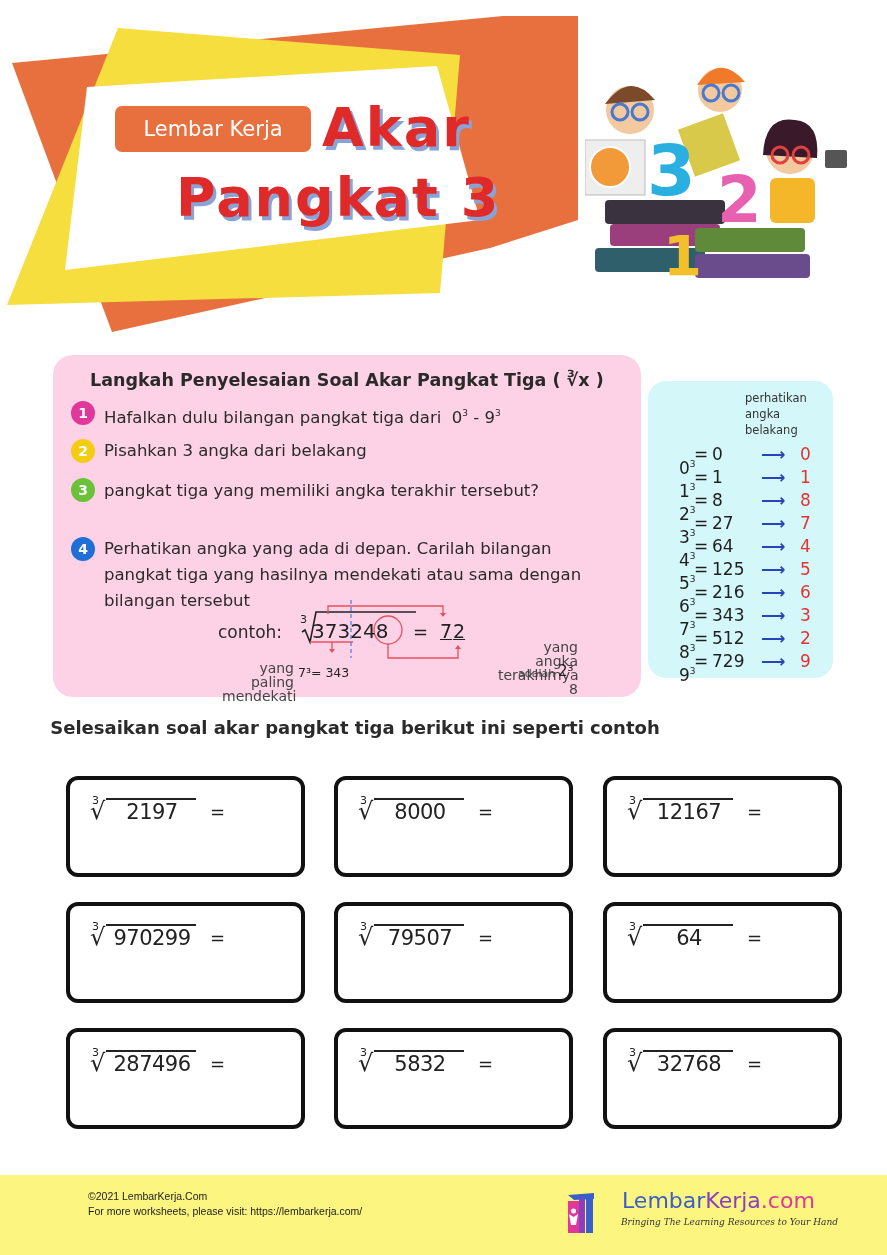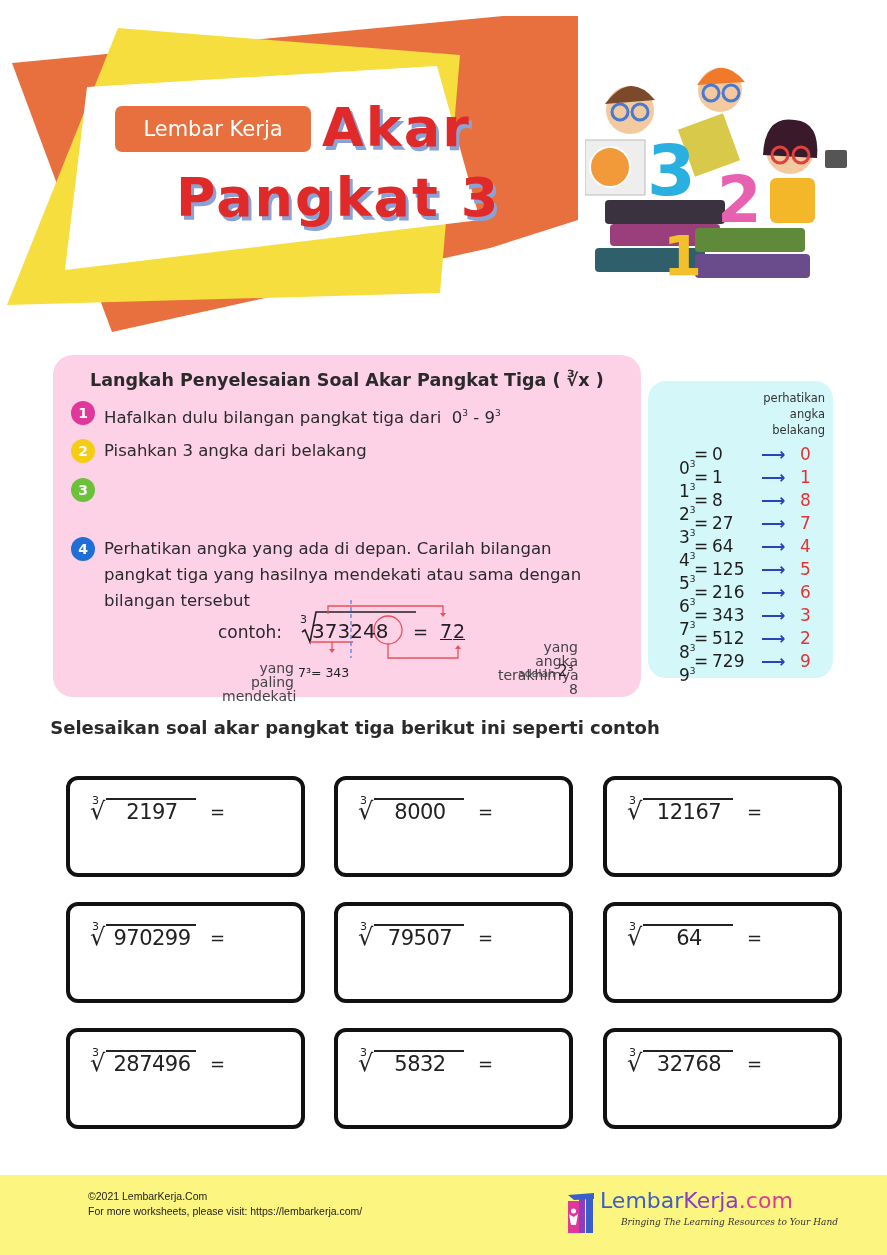--- a/index.html
+++ b/index.html
@@ -28,21 +28,21 @@
   .step-text{font-size:16.5px;color:#2a2a2a;line-height:26px;}
   sup.s{font-size:9px;vertical-align:7px;}
 
   
   .contoh-lbl{left:218px;top:622px;font-size:17px;color:#2a2a2a;}
   .root-idx{font-size:11px;}
   .small-note{font-size:14px;color:#444;text-align:right;line-height:14px;}
 
   
   .cubes{left:648px;top:381px;width:185px;height:297px;background:#d4f7fa;border-radius:18px;}
-  .cube-note{left:745px;top:390px;width:80px;font-size:11.5px;color:#333;text-align:right;line-height:16px;}
+  .cube-note{left:745px;top:390px;width:80px;font-size:11.5px;color:#333;text-align:left;line-height:16px;}
   .cube-row{left:667px;width:160px;height:23px;font-size:17px;line-height:23px;color:#1f1f1f;}
   .cube-row .lhs{position:absolute;left:12px;margin-top:10px;}
   .cube-row .eq{position:absolute;left:27px;}
   .cube-row .rhs{position:absolute;left:45px;}
   .cube-row .arrow{position:absolute;left:94px;top:0;color:#2844b8;font-weight:bold;}
   .cube-row .last{position:absolute;left:133px;color:#e53232;}
 
   
   .instruction{left:0;width:710px;top:717px;text-align:center;font-size:18px;font-weight:bold;color:#2a2a2a;}
 
@@ -113,20 +113,21 @@
 <div class="abs step-text" style="left:104px;top:400px;">
   <span>Hafalkan dulu bilangan pangkat tiga dari</span>&nbsp;
   <span>0</span><sup class="s">3</sup> - <span>9</span><sup class="s">3</sup>
 </div>
 
 <div class="abs step-num" style="left:71px;top:439px;background:#f4cc14;">2</div>
 <div class="abs step-text" style="left:104px;top:438px;">Pisahkan 3 angka dari belakang</div>
 
 <div class="abs step-num" style="left:71px;top:478px;background:#6cc13a;">3</div>
 <div class="abs step-text" style="left:104px;top:478px;">
+  <div>pangkat tiga yang memiliki angka terakhir tersebut?</div>
 </div>
 
 <div class="abs step-num" style="left:71px;top:537px;background:#1f6fd6;">4</div>
 <div class="abs step-text" style="left:104px;top:536px;">
   <div>Perhatikan angka yang ada di depan. Carilah bilangan</div>
   <div>pangkat tiga yang hasilnya mendekati atau sama dengan</div>
   <div>bilangan tersebut</div>
 </div>
 
 <div class="abs contoh-lbl">contoh:</div>
@@ -340,15 +341,15 @@
 </div>
 <svg class="abs" style="left:566px;top:1189px;" width="32" height="44" viewBox="0 0 32 44">
   <path d="M2 6 L28 4 L28 10 L8 11 Z" fill="#3a5fc8"></path>
   <rect x="20" y="6" width="7" height="38" fill="#3a5fc8"></rect>
   <rect x="13" y="10" width="6" height="34" fill="#8b3fc0"></rect>
   <rect x="2" y="12" width="11" height="32" fill="#e0389a"></rect>
   <circle cx="7.5" cy="22" r="2.5" fill="#fff"></circle>
   <path d="M3 25 L7.5 28 L12 25 L10 36 L5 36 Z" fill="#fff"></path>
 </svg>
 <div class="abs logo-word">
-  <span style="color:#3a5fc8;">Lembar</span><span style="color:#8b3fc0;">Kerja</span><span style="color:#e0389a;">.com</span>
+  <span style="color:#3a5fc8;margin-left:22px;">Lembar</span><span style="color:#8b3fc0;">Kerja</span><span style="color:#e0389a;">.com</span>
 </div>
 <div class="abs logo-tag">Bringing The Learning Resources to Your Hand</div>
 
 </body></html>

